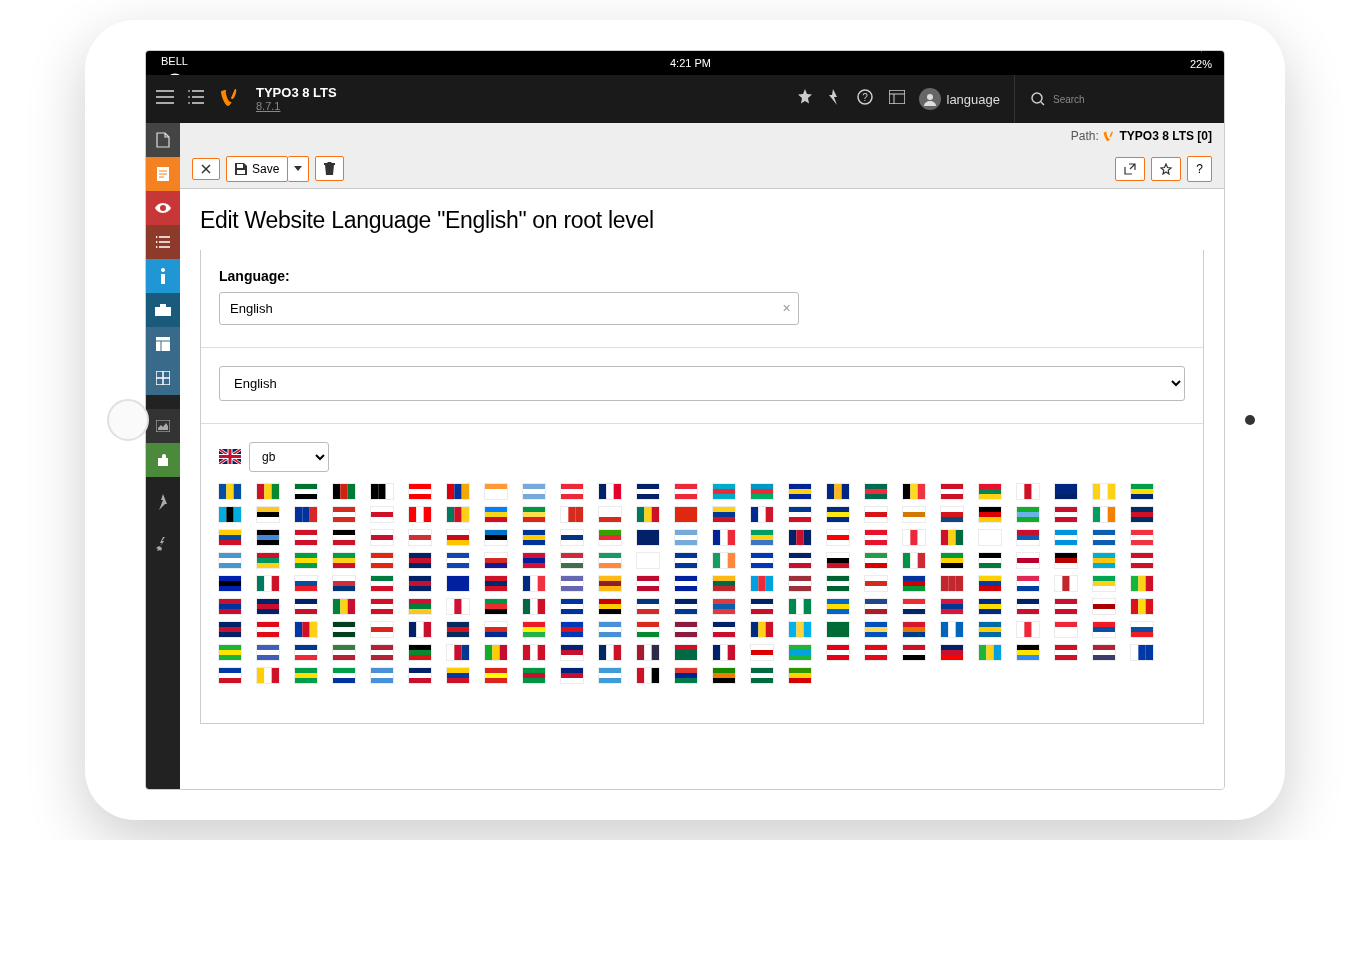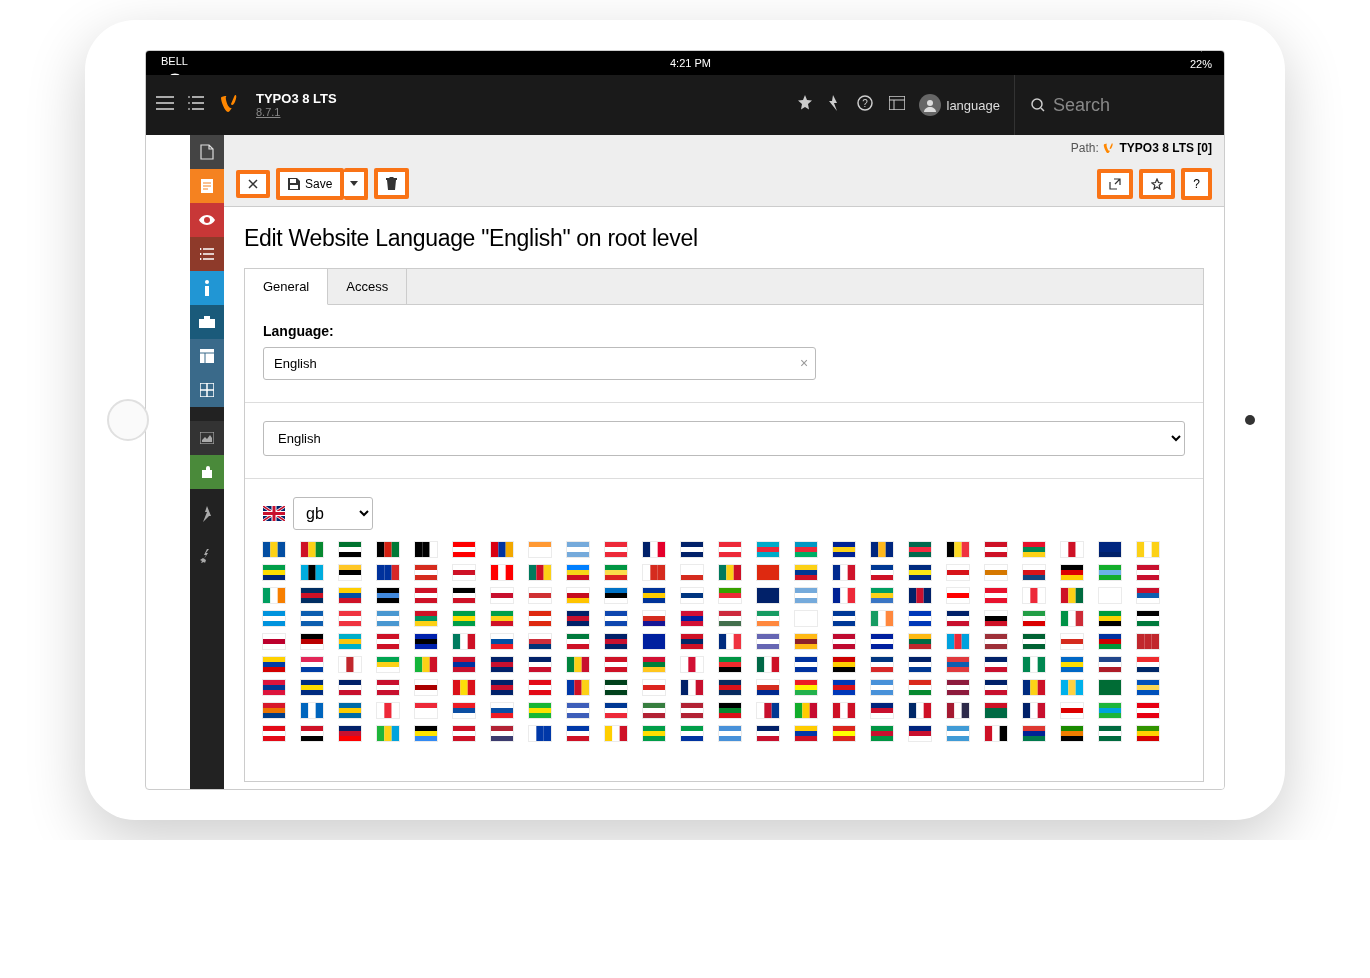--- a/index.html
+++ b/index.html
@@ -7,74 +7,74 @@
 .tablet-frame { width: 1200px; background: #fff; border-radius: 50px; padding: 30px 60px; box-shadow: 0 20px 60px rgba(0,0,0,0.2); position: relative; }
 .home-button { position: absolute; left: 22px; top: 50%; transform: translateY(-50%); width: 42px; height: 42px; border: 2px solid #e0e0e0; border-radius: 50%; background: #fafafa; }
 .camera-dot { position: absolute; right: 30px; top: 50%; transform: translateY(-50%); width: 10px; height: 10px; background: #333; border-radius: 50%; }
 .screen { background: #fff; border: 1px solid #ccc; border-radius: 4px; overflow: hidden; height: 740px; display: flex; flex-direction: column; }
 
 .ios-status { background: #000; color: #fff; height: 24px; display: flex; align-items: center; justify-content: space-between; padding: 0 12px; font-size: 11px; font-weight: 500; }
 .ios-status .left, .ios-status .right { display: flex; align-items: center; gap: 6px; flex-direction: column; }
 .signal-dots { display: inline-flex; gap: 2px; }
 .signal-dots span { width: 5px; height: 5px; border-radius: 50%; background: #fff; display: inline-block; }
 
-.topbar { background: #1a1a1a; color: #fff; height: 60px; display: flex; align-items: center; padding: 0 10px; gap: 14px; }
+.topbar { background: #1a1a1a; color: #fff; height: 48px; display: flex; align-items: center; padding: 0 10px; gap: 14px; }
 .topbar .hamburger { color: #aaa; cursor: pointer; }
 .topbar .collapse-icon { color: #aaa; cursor: pointer; }
 .topbar .logo { color: #f58220; display:flex; align-items:center; }
 .topbar .logo svg { width: 24px; height: 24px; }
 .topbar .branding { display: flex; flex-direction: column; line-height: 1.1; }
 .topbar .branding .title { font-weight: 700; font-size: 13px; }
 .topbar .branding .version { font-size: 11px; color: #888; text-decoration: underline; }
 .topbar .center-icons { display: flex; gap: 16px; align-items: center; margin-left: auto; color: #ccc; }
 .topbar .center-icons > span { cursor: pointer; }
 .topbar .user { display: flex; align-items: center; gap: 6px; font-size: 13px; color: #ddd; cursor: pointer; }
 .topbar .user .avatar { width: 22px; height: 22px; background: #666; border-radius: 50%; display: flex; align-items: center; justify-content: center; }
-.topbar .search-area { display: flex; align-items: center; gap: 8px; color: #888; font-size: 18px; padding: 0 16px; border-left: 1px solid #333; height: 100%; cursor: text; min-width: 200px; }
-
-.main-body { flex: 1; display: flex; overflow: hidden; margin-left: 44px; }
+.topbar .search-area { display: flex; align-items: center; gap: 8px; color: #888; font-size: 10px; padding: 0 16px; border-left: 1px solid #333; height: 100%; cursor: text; min-width: 200px; }
+
+.main-body { flex: 1; display: flex; overflow: hidden; }
 .module-sidebar { width: 34px; background: #222; display: flex; flex-direction: column; }
 .module-sidebar .mod { width: 34px; height: 34px; display: flex; align-items: center; justify-content: center; cursor: pointer; color: #fff; font-size: 14px; }
 .mod.page { background: #444; }
 .mod.orange { background: #f58220; }
 .mod.red { background: #c83737; }
 .mod.darkred { background: #8e3a2a; }
 .mod.blue { background: #2196d4; }
 .mod.darkblue { background: #1a5a7a; }
 .mod.navy { background: #3a6a8a; }
 .mod.col { background: #3a6a8a; }
 .mod.dark { background: #333; }
 .mod.green { background: #4a8a3a; }
 .mod.plain { background: #222; color: #aaa; margin-top: 8px; }
 
 .content-wrap { flex: 1; display: flex; flex-direction: column; overflow: auto; background: #eee; }
 .path-row { background: #eee; padding: 6px 12px; text-align: right; font-size: 12px; color: #555; }
 .path-row b { color: #000; }
 .action-bar { background: #eee; padding: 6px 12px; display: flex; align-items: center; gap: 6px; border-bottom: 1px solid #ccc; }
-.icon-btn { background: #fff; border: 4px solid #f97316; padding: 5px 8px; font-size: 12px; cursor: pointer; display: inline-flex; align-items: center; gap: 5px; border-radius: 2px; }
+.icon-btn { background: #fff; border: 1px solid #f97316; padding: 5px 8px; font-size: 12px; cursor: pointer; display: inline-flex; align-items: center; gap: 5px; border-radius: 2px; }
 .save-group { display: inline-flex; }
 .save-group .icon-btn:last-child { border-left: none; padding: 5px 6px; }
 .action-bar .spacer { flex: 1; }
 
 .content-panel { background: #fff; padding: 18px 20px 30px; flex: 1; }
 .page-title { font-size: 23px; font-weight: 400; margin-bottom: 16px; font-family: "Arial Narrow", Arial, sans-serif; letter-spacing: -0.3px; }
 .tabs { display: flex; background: #eee; border: 1px solid #ccc; }
 .tabs .tab { padding: 10px 18px; font-size: 13px; cursor: pointer; border-right: 1px solid #ccc; }
 .tabs .tab.active { background: #fff; border-bottom: 1px solid #fff; margin-bottom: -1px; }
 .tab-body { border: 1px solid #ccc; border-top: none; padding: 18px; }
 .form-field { margin-bottom: 22px; }
 .form-field > label { display: block; font-weight: 700; font-size: 14px; margin-bottom: 8px; }
 .text-input { width: 60%; min-width: 400px; position: relative; }
 .text-input input { width: 100%; padding: 8px 28px 8px 10px; border: 1px solid #bbb; border-radius: 3px; font-size: 13px; }
 .text-input .clear { position: absolute; right: 8px; top: 50%; transform: translateY(-50%); color: #999; cursor: pointer; font-size: 14px; }
 .select-full { width: 100%; padding: 8px 10px; border: 1px solid #bbb; border-radius: 3px; font-size: 13px; background: #fff; cursor: pointer; }
 .flag-select-row { display: flex; align-items: center; gap: 8px; }
 .flag-preview { width: 22px; height: 15px; display: inline-block; }
 .flag-preview svg, .flag-swatch svg { width: 100%; height: 100%; display: block; }
-.small-select { padding: 6px 8px; border: 1px solid #bbb; border-radius: 3px; font-size: 16px; background: #fff; cursor: pointer; min-width: 80px; }
+.small-select { padding: 6px 8px; border: 1px solid #bbb; border-radius: 3px; font-size: 12px; background: #fff; cursor: pointer; min-width: 80px; }
 .flags-grid { margin-top: 12px; display: flex; flex-wrap: wrap; gap: 8px 16px; }
 .flag-swatch { width: 22px; height: 15px; cursor: pointer; box-shadow: 0 0 0 1px rgba(0,0,0,0.08); }
 .divider { border: none; border-top: 1px solid #ddd; margin: 18px -18px; }
 </style>
 </head>
 <body>
 
 <div class="tablet-frame">
   <div class="home-button"></div>
   <div class="camera-dot"></div>
@@ -279,24 +279,20 @@
               <svg width="12" height="12" viewBox="0 0 12 12">
                 <path fill="none" stroke="#333" stroke-width="1.2" d="M6 1l1.5 3.5L11 5 8.2 7.3 9 11 6 9l-3 2 .8-3.7L1 5l3.5-.5z"></path>
               </svg>
             </button>
           <button class="icon-btn">?</button>
         </div>
 
         <div class="content-panel">
           <h1 class="page-title">Edit Website Language "English" on root level</h1>
 
-          <div class="tabs">
-            <div class="tab active">General</div>
-            <div class="tab">Access</div>
-          </div>
 
           <div class="tab-body">
             <div class="form-field">
               <label>Language:</label>
               <div class="text-input">
                 <input type="text" value="English" style="">
                 <span class="clear">×</span>
               </div>
             </div>
 

